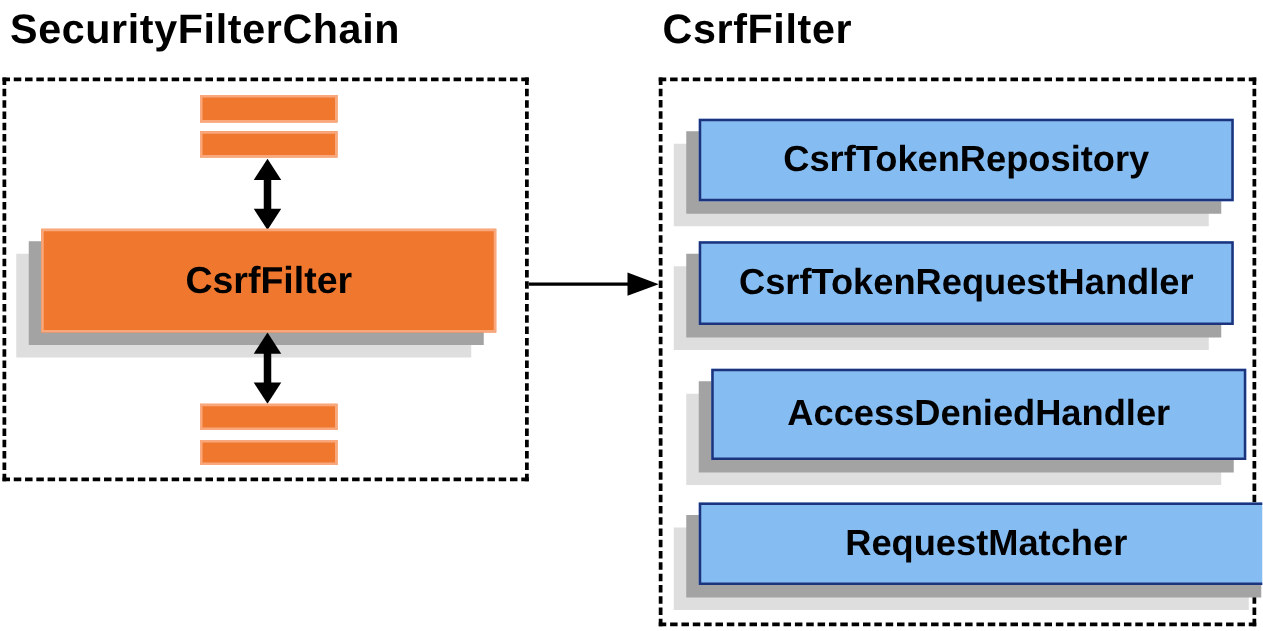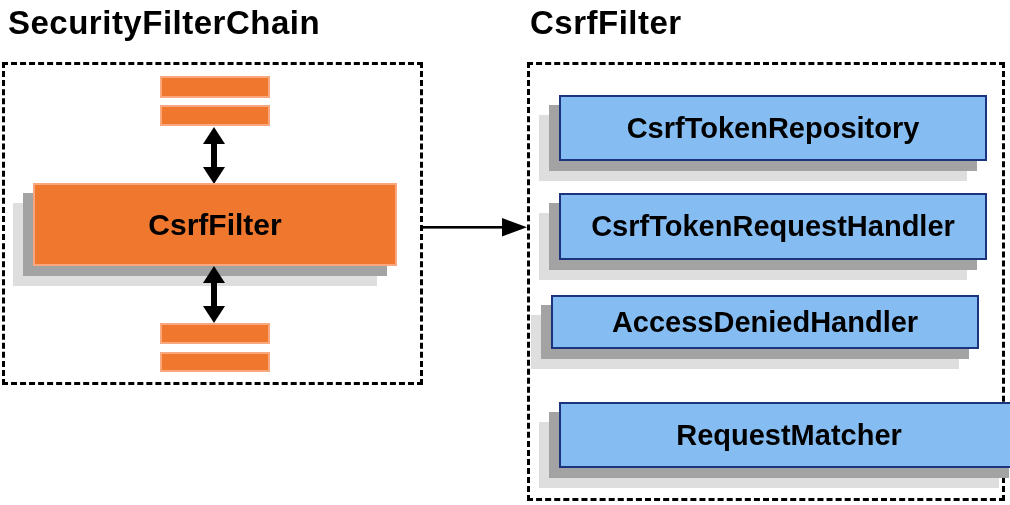--- a/index.html
+++ b/index.html
@@ -127,21 +127,21 @@
     <div class="shadow-dark-layer"></div>
     <div class="box-face blue">CsrfTokenRequestHandler</div>
   </div>
 
   <div class="shadow-wrap" style="left:559px; top:95px; width:428px; height:66px;">
     <div class="shadow-light-layer"></div>
     <div class="shadow-dark-layer"></div>
     <div class="box-face blue">CsrfTokenRepository</div>
   </div>
 
-  <div class="shadow-wrap" style="left:551px; top:295px; width:428px; height:54px;">
+  <div class="shadow-wrap" style="left:569px; top:295px; width:428px; height:73px;">
     <div class="shadow-light-layer"></div>
     <div class="shadow-dark-layer"></div>
     <div class="box-face blue">AccessDeniedHandler</div>
   </div>
 
   <div class="shadow-wrap" style="left:559px; top:402px; width:460px; height:66px;">
     <div class="shadow-light-layer"></div>
     <div class="shadow-dark-layer"></div>
     <div class="box-face blue">RequestMatcher</div>
   </div>

